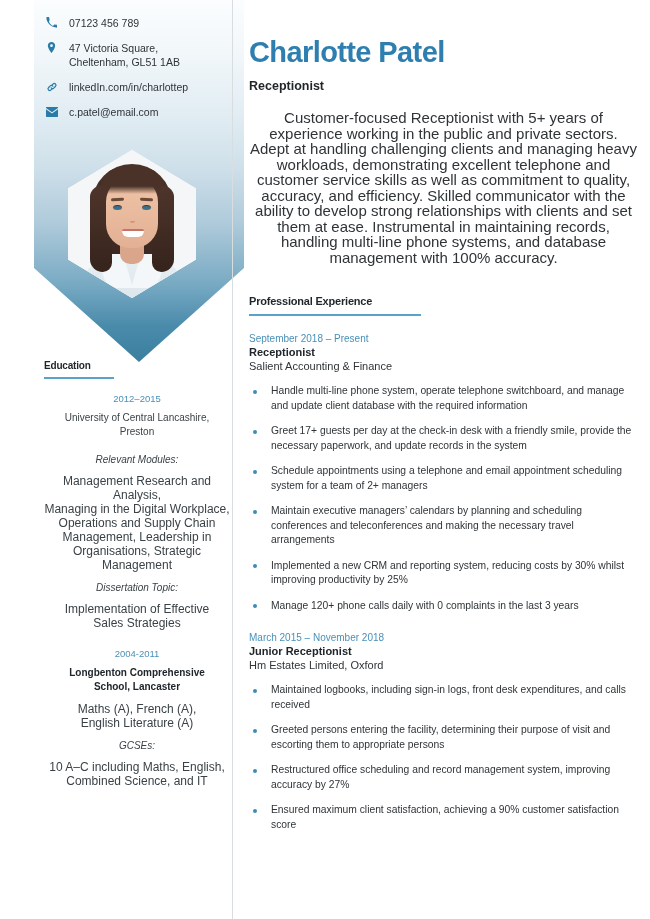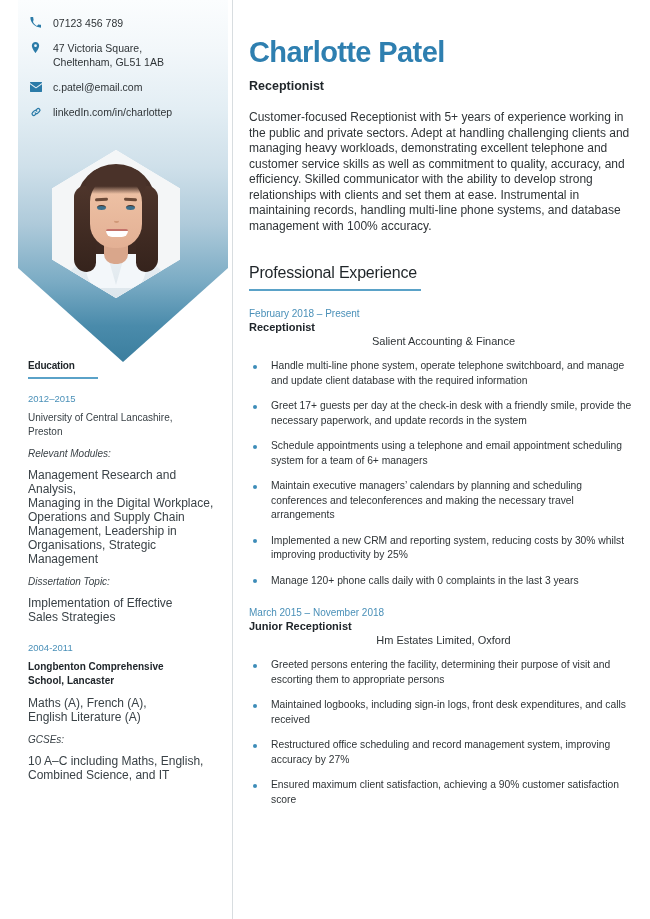--- a/index.html
+++ b/index.html
@@ -12,21 +12,21 @@
   #page {
     position: relative;
     width: 650px; height: 919px;
     background: #ffffff;
     overflow: hidden;
   }
 
   
   #sidebar {
     position: absolute;
-    left: 0; top: 0;
+    left: 16px; top: 0;
     width: 232px; height: 790px;
   }
 
   
   #hero-panel {
     position: absolute;
     left: 18px; top: 0;
     width: 210px; height: 362px;
     background: linear-gradient(180deg,
         #fbfdfe 0%,
@@ -162,31 +162,31 @@
   
   #education-block { position: absolute; left: 28px; top: 360px; width: 186px; }
   .side-heading {
     font-size: 10px; font-weight: bold; color: #1f2529;
     letter-spacing: -0.2px;
   }
   .side-heading-rule {
     width: 70px; height: 2px; background: #5aa2c8;
     margin-top: 6px; margin-bottom: 14px;
   }
-  .edu-entry { margin-bottom: 18px; }
+  .edu-entry { margin-bottom: 18px; text-align: center; }
   .edu-date {
     font-size: 9.5px; color: #4a90b8; margin-bottom: 7px;
   }
   .edu-degree {
     font-size: 10px; font-weight: bold; color: #20262b;
     line-height: 14px; margin-bottom: 8px; white-space: pre-line;
   }
   .edu-school {
     font-size: 10px; color: #3a4247; line-height: 14px;
-    margin-bottom: 8px; white-space: pre-line;
+    margin-bottom: 14px; white-space: pre-line;
   }
   .edu-sublabel {
     font-size: 10px; font-style: italic; color: #3a4247;
     line-height: 14px; margin-bottom: 7px;
   }
   .edu-subtext {
     font-size: 12px; color: #3a4247; line-height: 14px;
     margin-bottom: 9px; white-space: pre-line;
   }
 
@@ -204,35 +204,35 @@
   }
   #name {
     font-size: 29px; font-weight: bold; color: #2e7fb0;
     letter-spacing: -0.6px; margin-top: 36px;
   }
   #job-title {
     font-size: 12.5px; font-weight: bold; color: #1f2529;
     margin-top: 10px;
   }
   #summary {
-    font-size: 12px; line-height: 15.5px; color: #2f3437;
-    margin-top: 17px; text-align: left;
+    font-size: 15px; line-height: 15.5px; color: #2f3437;
+    margin-top: 17px; text-align: center;
   }
   .main-heading {
-    font-size: 16px; font-weight: normal; color: #1f2529;
+    font-size: 11px; font-weight: bold; color: #1f2529;
     margin-top: 30px; letter-spacing: -0.2px;
   }
   .main-heading-rule {
     width: 172px; height: 2px; background: #5aa2c8;
     margin-top: 7px; margin-bottom: 17px;
   }
   .job { margin-bottom: 6px; }
   .job-date { font-size: 10px; color: #4a90b8; margin-bottom: 2px; }
   .job-role { font-size: 11px; font-weight: bold; color: #20262b; margin-bottom: 2px; }
-  .job-company { font-size: 11px; color: #2f3437; margin-bottom: 12px; text-align: center; }
+  .job-company { font-size: 11px; color: #2f3437; margin-bottom: 12px; }
   ul.bullets { list-style: none; }
   ul.bullets li {
     position: relative;
     padding-left: 22px;
     font-size: 10.3px;
     line-height: 14.5px;
     color: #2f3437;
     margin-bottom: 11px;
   }
   ul.bullets li::before {
@@ -270,35 +270,35 @@
           <svg width="11" height="11" viewBox="0 0 24 24">
               <path d="M12 0C7.6 0 4 3.6 4 8c0 6 8 16 8 16s8-10 8-16c0-4.4-3.6-8-8-8zm0 11a3 3 0 1 1 0-6 3 3 0 0 1 0 6z"></path>
             </svg>
         </span>
         <span class="contact-text">47 Victoria Square,
 Cheltenham, GL51 1AB</span>
       </div>
 
       <div class="contact-row">
         <span class="contact-icon">
-          <svg width="12" height="12" viewBox="0 0 24 20">
-              <path d="M1 0h22c.6 0 1 .4 1 1v1.2L12 10.5.0 2.2V1c0-.6.4-1 1-1zM0 4.5l11.4 7.9c.4.3.8.3 1.2 0L24 4.5V19c0 .6-.4 1-1 1H1c-.6 0-1-.4-1-1V4.5z"></path>
-            </svg>
-        </span>
-        <span class="contact-text">c.patel@email.com</span>
-      </div>
-
-      <div class="contact-row">
-        <span class="contact-icon">
           <svg width="12" height="12" viewBox="0 0 24 24">
               <path d="M9.5 14.5a4.6 4.6 0 0 0 6.9.5l3.2-3.2a4.6 4.6 0 1 0-6.5-6.5l-1.8 1.8a1.2 1.2 0 0 0 1.7 1.7l1.8-1.8a2.2 2.2 0 1 1 3.1 3.1l-3.2 3.2a2.2 2.2 0 0 1-3.3-.2 1.2 1.2 0 1 0-1.9 1.4z"></path>
               <path d="M14.5 9.5a4.6 4.6 0 0 0-6.9-.5l-3.2 3.2a4.6 4.6 0 1 0 6.5 6.5l1.8-1.8a1.2 1.2 0 0 0-1.7-1.7l-1.8 1.8a2.2 2.2 0 1 1-3.1-3.1l3.2-3.2a2.2 2.2 0 0 1 3.3.2 1.2 1.2 0 1 0 1.9-1.4z"></path>
             </svg>
         </span>
         <span class="contact-text">linkedIn.com/in/charlottep</span>
+      </div>
+
+      <div class="contact-row">
+        <span class="contact-icon">
+          <svg width="12" height="12" viewBox="0 0 24 20">
+              <path d="M1 0h22c.6 0 1 .4 1 1v1.2L12 10.5.0 2.2V1c0-.6.4-1 1-1zM0 4.5l11.4 7.9c.4.3.8.3 1.2 0L24 4.5V19c0 .6-.4 1-1 1H1c-.6 0-1-.4-1-1V4.5z"></path>
+            </svg>
+        </span>
+        <span class="contact-text">c.patel@email.com</span>
       </div>
 
     </div>
 
     <div id="photo-hex">
       <div id="photo-inner">
         <div class="p-hair-back"></div>
         <div class="p-shoulders"></div>
         <div class="p-collar-l"></div>
         <div class="p-collar-r"></div>
@@ -356,42 +356,42 @@
   <div id="main">
 
     <div id="name">Charlotte Patel</div>
     <div id="job-title">Receptionist</div>
     <div id="summary">Customer-focused Receptionist with 5+ years of experience working in the public and private sectors. Adept at handling challenging clients and managing heavy workloads, demonstrating excellent telephone and customer service skills as well as commitment to quality, accuracy, and efficiency. Skilled communicator with the ability to develop strong relationships with clients and set them at ease. Instrumental in maintaining records, handling multi-line phone systems, and database management with 100% accuracy.</div>
 
     <div class="main-heading">Professional Experience</div>
     <div class="main-heading-rule"></div>
 
     <div class="job">
-      <div class="job-date">February 2018 – Present</div>
+      <div class="job-date">September 2018 – Present</div>
       <div class="job-role">Receptionist</div>
       <div class="job-company">Salient Accounting &amp; Finance</div>
       <ul class="bullets">
         <li>Handle multi-line phone system, operate telephone switchboard, and manage and update client database with the required information</li>
         <li>Greet 17+ guests per day at the check-in desk with a friendly smile, provide the necessary paperwork, and update records in the system</li>
-        <li>Schedule appointments using a telephone and email appointment scheduling system for a team of 6+ managers</li>
+        <li>Schedule appointments using a telephone and email appointment scheduling system for a team of 2+ managers</li>
         <li>Maintain executive managers’ calendars by planning and scheduling conferences and teleconferences and making the necessary travel arrangements</li>
         <li>Implemented a new CRM and reporting system, reducing costs by 30% whilst improving productivity by 25%</li>
         <li>Manage 120+ phone calls daily with 0 complaints in the last 3 years</li>
       </ul>
     </div>
 
     <div class="job-spacer"></div>
 
     <div class="job">
       <div class="job-date">March 2015 – November 2018</div>
       <div class="job-role">Junior Receptionist</div>
       <div class="job-company">Hm Estates Limited, Oxford</div>
       <ul class="bullets">
+        <li>Maintained logbooks, including sign-in logs, front desk expenditures, and calls received</li>
         <li>Greeted persons entering the facility, determining their purpose of visit and escorting them to appropriate persons</li>
-        <li>Maintained logbooks, including sign-in logs, front desk expenditures, and calls received</li>
         <li>Restructured office scheduling and record management system, improving accuracy by 27%</li>
         <li>Ensured maximum client satisfaction, achieving a 90% customer satisfaction score</li>
       </ul>
     </div>
 
   </div>
 
 </div>
 
 </body></html>

